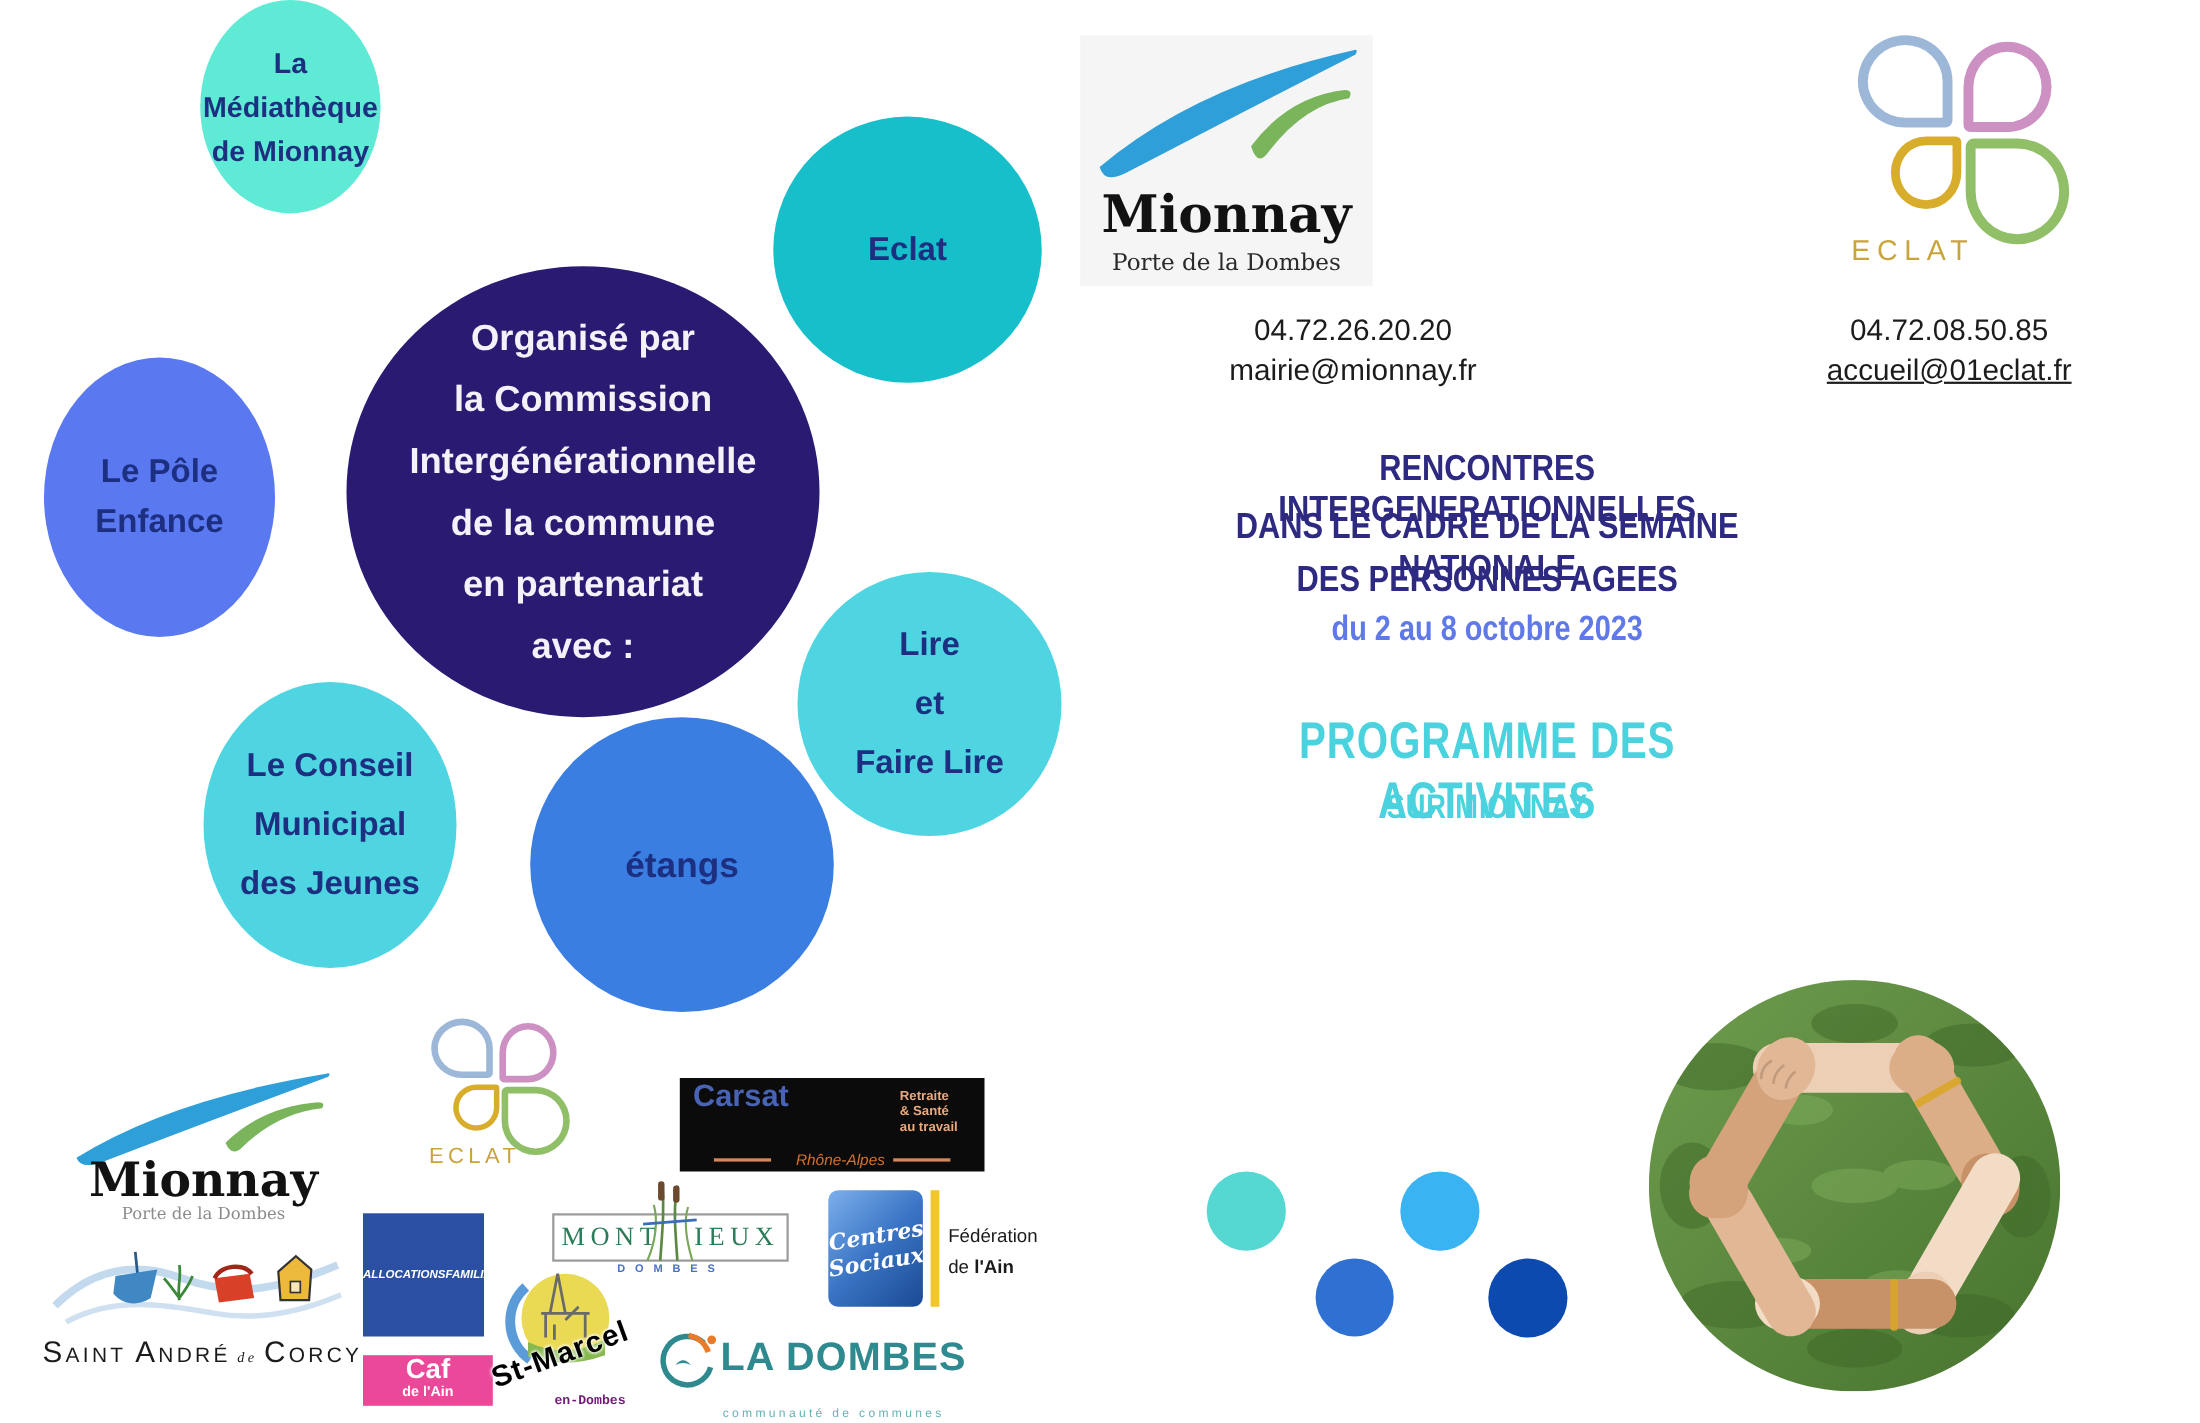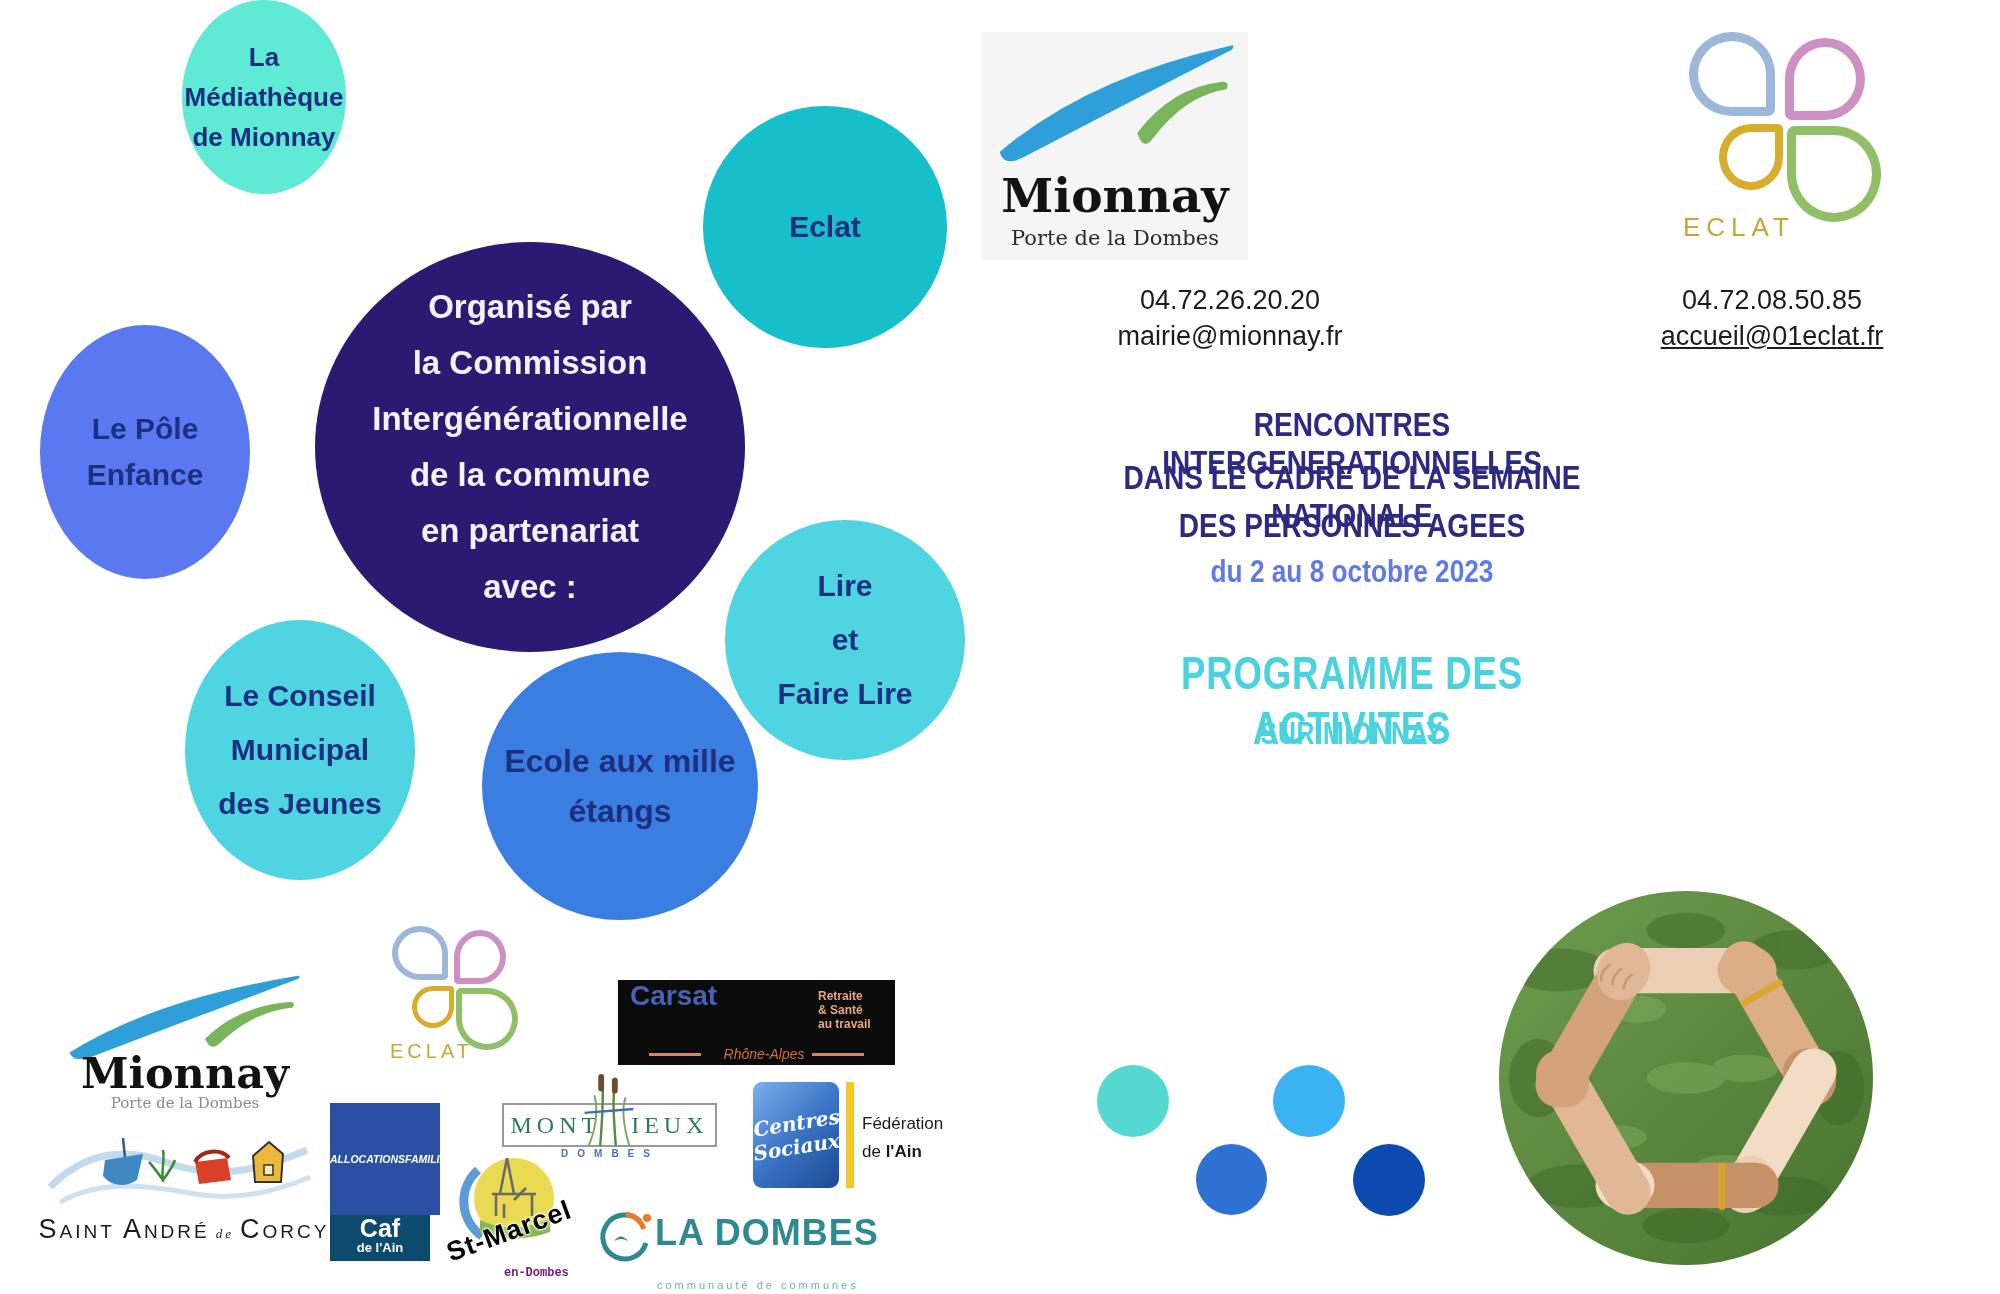--- a/index.html
+++ b/index.html
@@ -44,21 +44,21 @@
   .mionnay-tag-bot{left:75px;top:1094px;width:220px;font-size:15px;color:#8a8a8a;}
   .carsat{left:618px;top:980px;width:277px;height:85px;background:#0b0b0b;}
   .carsat-name{left:12px;top:0px;font-size:28px;font-weight:bold;color:#4862b4;position:absolute;}
   .carsat-tags{left:200px;top:9px;position:absolute;font-size:12px;line-height:14px;color:#eaa87e;font-weight:bold;}
   .carsat-region{position:absolute;left:0;bottom:3px;width:100%;display:flex;align-items:center;justify-content:center;gap:8px;}
   .carsat-region span{font-size:14px;font-style:italic;font-weight:normal;color:#d2722c;margin-left:15px;}
   .carsat-line{width:52px;height:3px;background:#d4875a;}
   .caf{left:330px;top:1103px;width:110px;position:absolute;}
   .caf-top{width:110px;height:112px;background:#2b4fa2;display:flex;flex-direction:row;align-items:center;}
   .caf-top-label{color:#fff;font-size:10.5px;font-weight:bold;font-style:italic;line-height:12px;text-align:center;}
-  .caf-bot{width:100px;height:46px;background:#0c4a6e;color:#fff;text-align:center;}
+  .caf-bot{width:118px;height:46px;background:#ec4899;color:#fff;text-align:center;margin-top:17px;}
   .caf-name{font-size:25px;font-weight:bold;line-height:26px;}
   .caf-sub{font-size:13px;font-weight:bold;line-height:14px;}
   .monthieux-box{left:502px;top:1103px;width:211px;height:40px;border:2px solid #9a9a9a;position:absolute;
                  display:flex;align-items:center;justify-content:center;
                  font-family:"Liberation Serif",serif;font-size:24px;letter-spacing:5px;color:#2a7d58;}
   .monthieux-gap{display:inline-block;width:30px;}
   .monthieux-sub{left:540px;top:1148px;width:140px;position:absolute;text-align:center;
                  font-size:10px;letter-spacing:9px;color:#4a6fc0;font-weight:bold;}
   .stmarcel-name{left:444px;top:1216px;position:absolute;font-size:27px;font-weight:900;color:#000;
                  transform:rotate(-20deg);letter-spacing:1px;
@@ -116,21 +116,20 @@
     <div>Faire Lire</div>
   </div>
 
   <div class="circle c-conseil">
     <div>Le Conseil</div>
     <div>Municipal</div>
     <div>des Jeunes</div>
   </div>
 
   <div class="circle c-ecole">
-    <div>Ecole aux mille</div>
     <div>étangs</div>
   </div>
 
   <div class="abs gray-box"></div>
   <svg class="abs" style="left:990px;top:40px;" width="252" height="128" viewBox="0 0 260 135" preserveAspectRatio="none">
     <path d="M10,118 Q100,40 248,6 Q253,4 250,10 Q150,62 34,124 Q14,134 10,118 Z" fill="#2e9fd8"></path>
     <path d="M152,98 Q187,50 240,44 Q248,44 244,52 Q202,58 168,104 Q158,118 152,98 Z" fill="#7ab55c"></path>
   </svg>
   <div class="abs serif center mionnay-name-top">Mionnay</div>
   <div class="abs serif center mionnay-tag-top">Porte de la Dombes</div>

